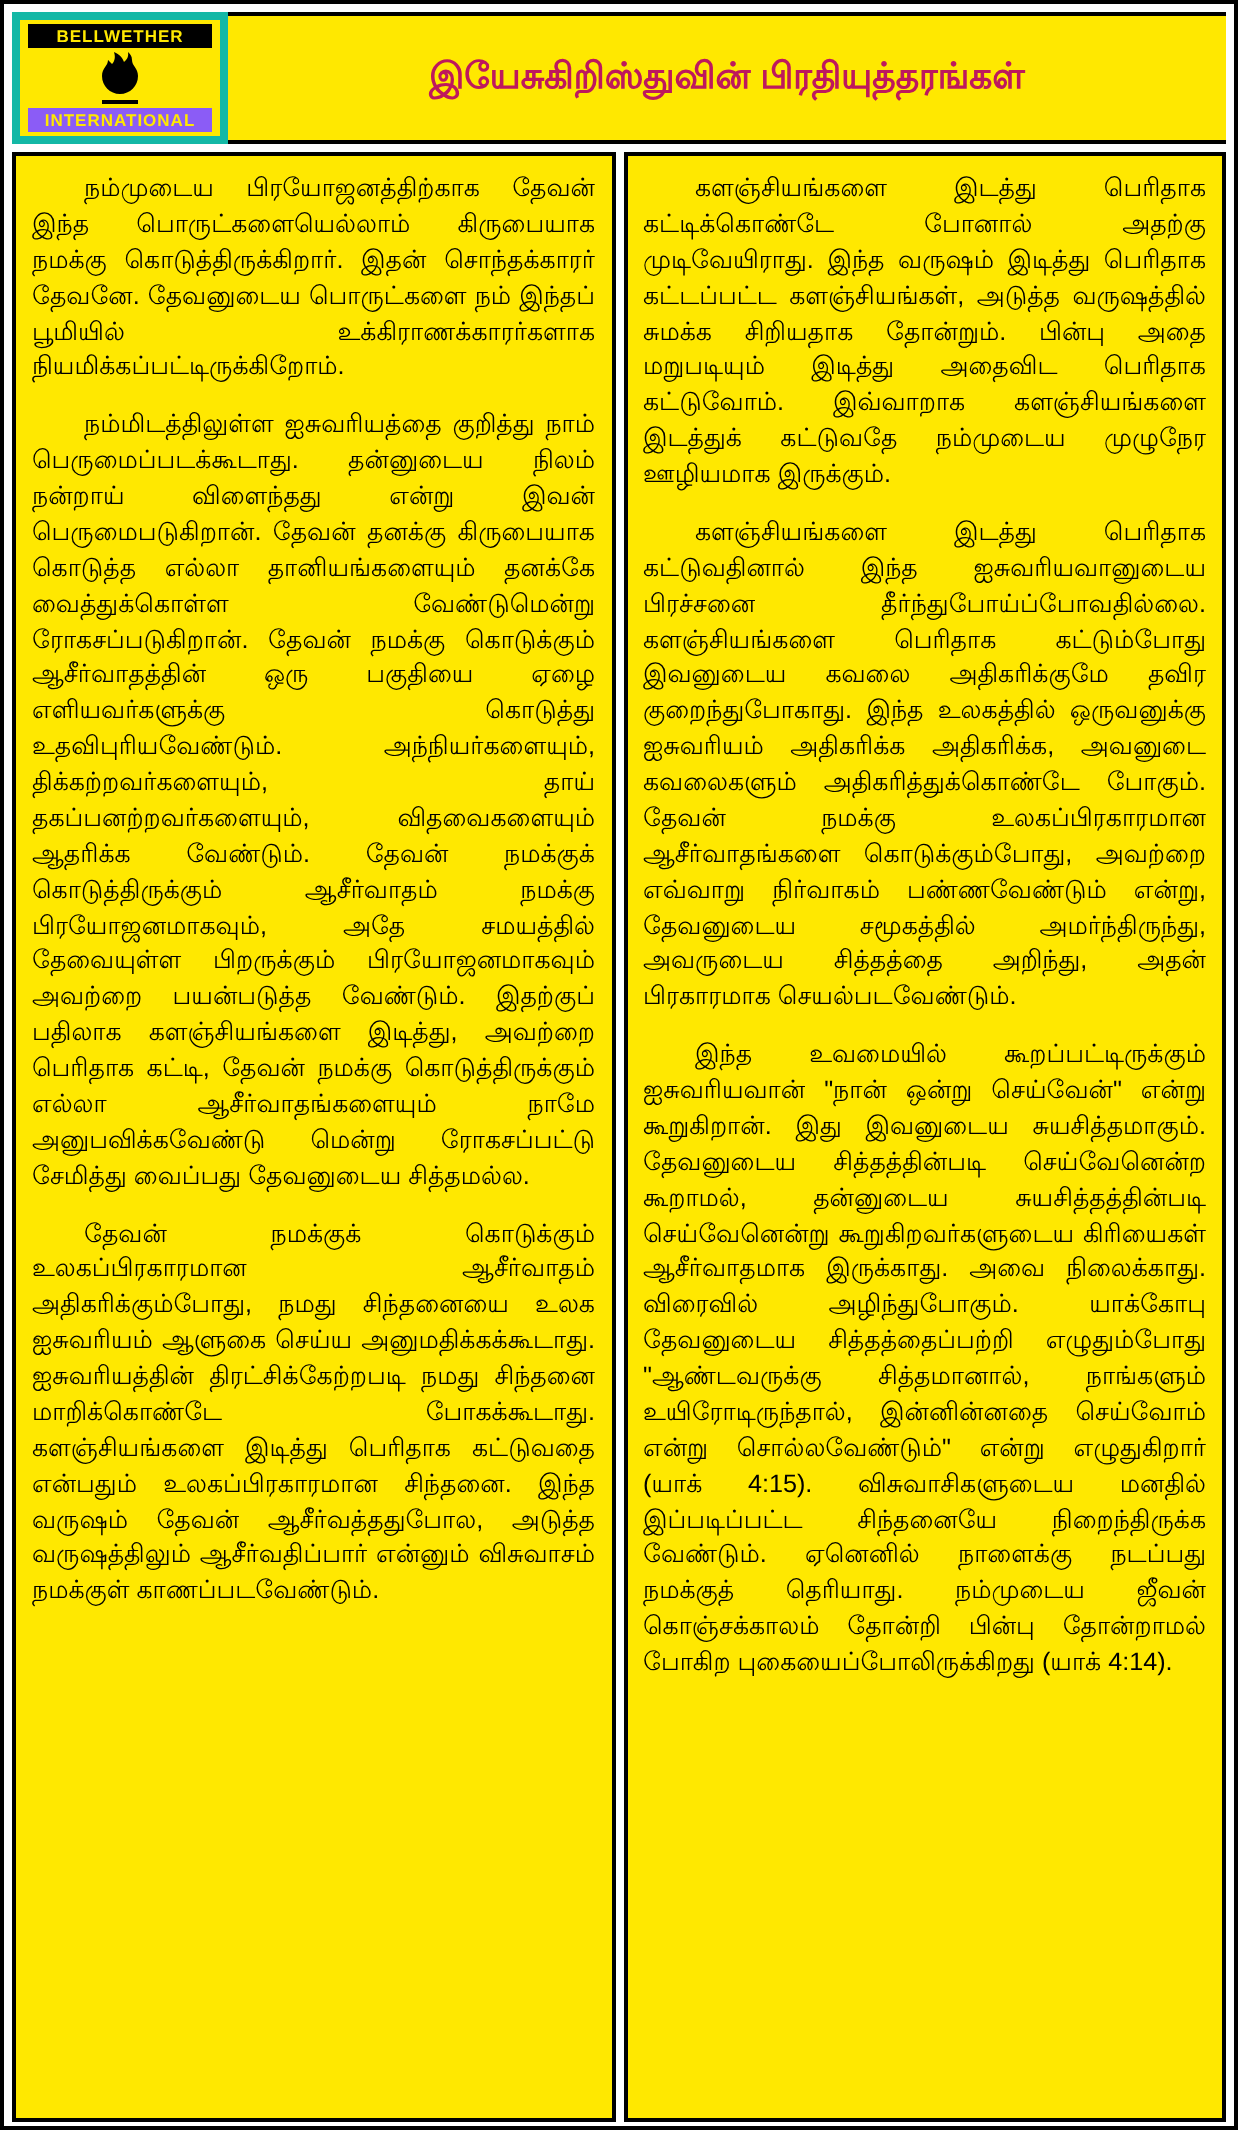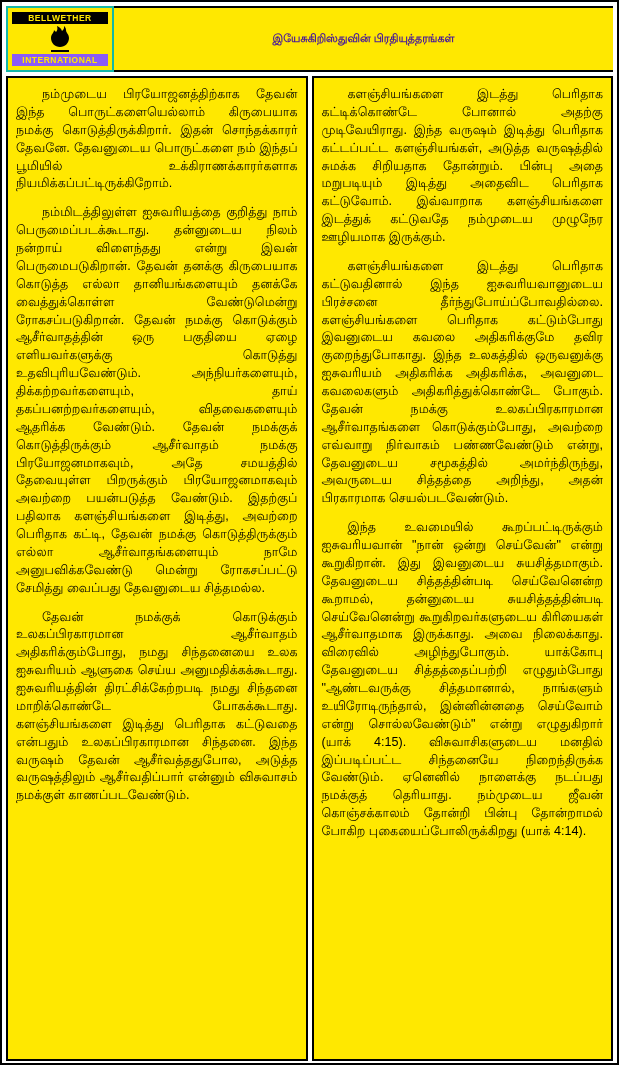--- a/index.html
+++ b/index.html
@@ -19,21 +19,21 @@
   
   .header{
     display:flex;
     align-items:stretch;
     height:66px;
     box-sizing:border-box;
   }
   .logo-box{
     width:108px;
     background:#ffe800;
-    border:2px solid #14b8a6;
+    border:4px solid #14b8a6;
     box-sizing:border-box;
     display:flex;
     flex-direction:column;
     align-items:center;
     justify-content:center;
     padding:2px 0;
   }
   .logo-box.right{width:104px;}
   .logo-badge{
     background:#000;
@@ -75,23 +75,23 @@
     border:2px solid #000;
     border-left:none;
     border-right:none;
     box-sizing:border-box;
     display:flex;
     flex-direction:column;
     align-items:center;
     justify-content:center;
   }
   .title-ta{
-    font-size:11px;
+    font-size:18px;
     font-weight:bold;
-    color:#4c1d95;
+    color:#be185d;
     line-height:1.2;
     text-align:center;
     font-family:"Liberation Sans", sans-serif;
   }
   .title-en{
     font-size:17px;
     font-weight:bold;
     color:#000;
     letter-spacing:.4px;
     font-family:"Liberation Serif", serif;

